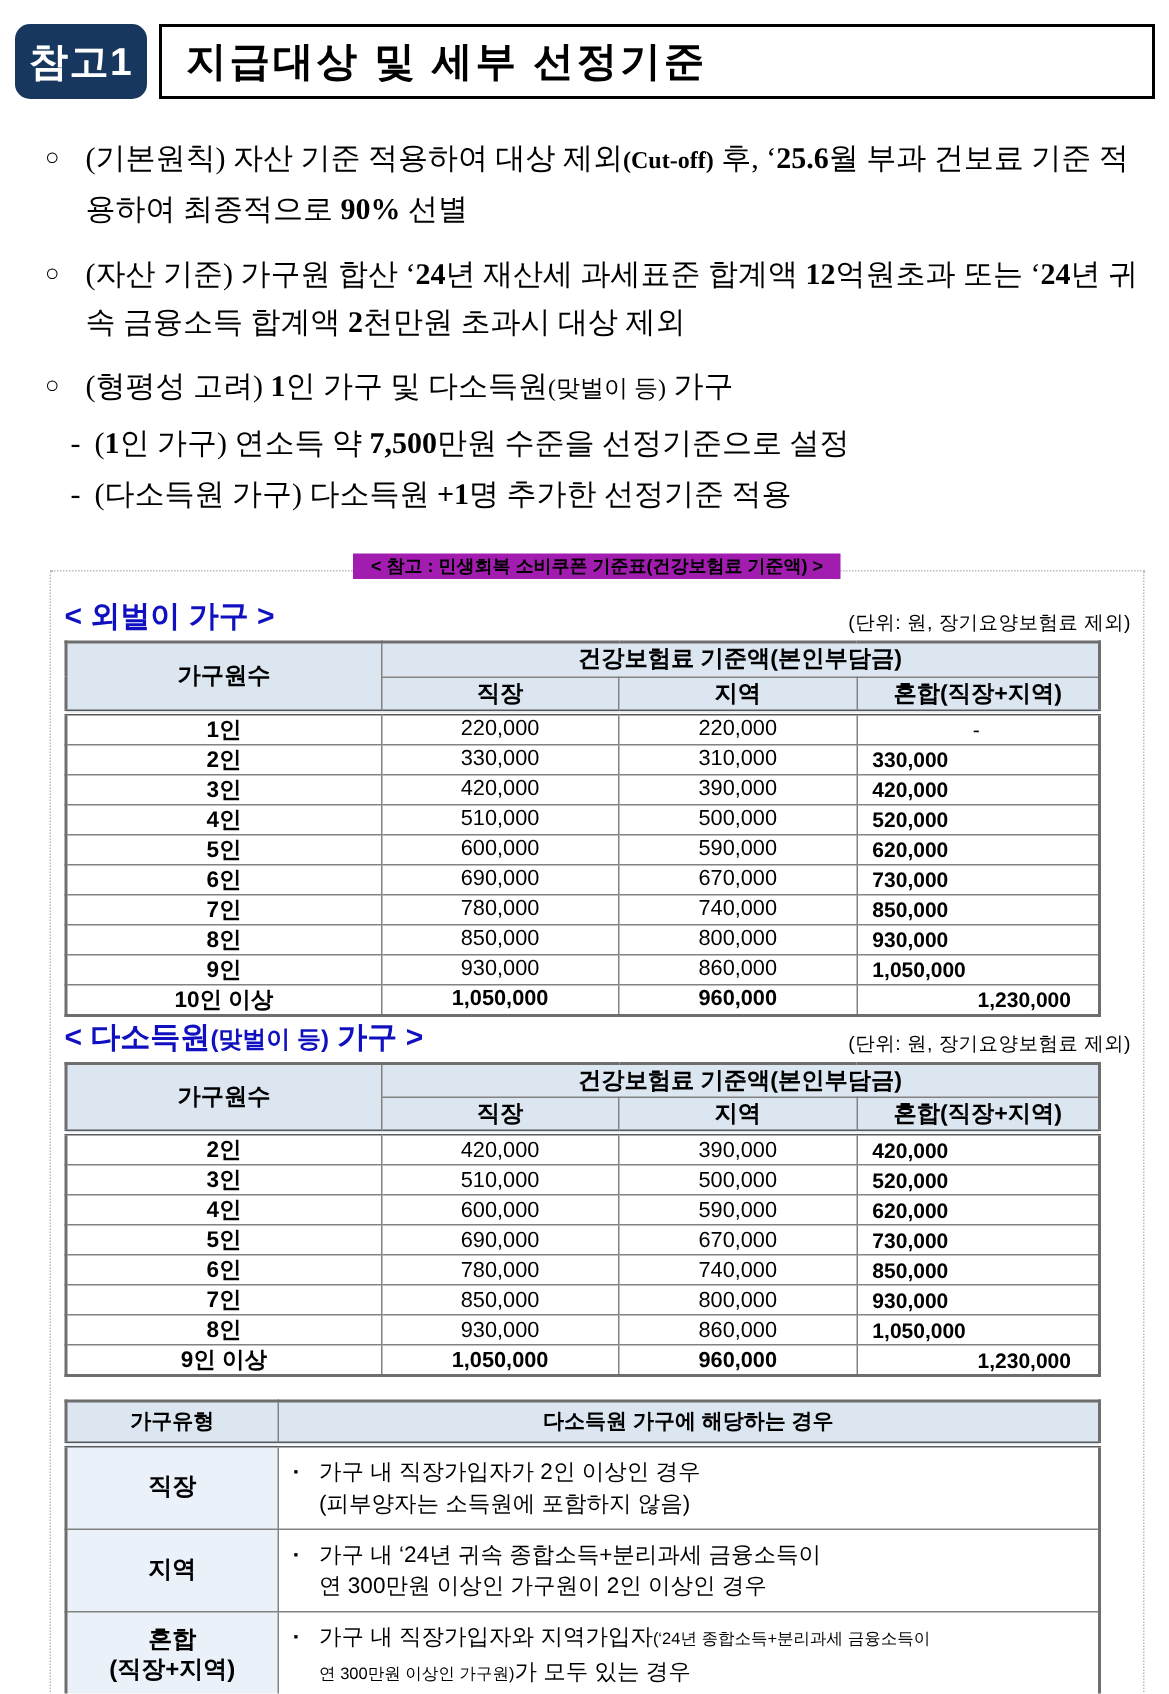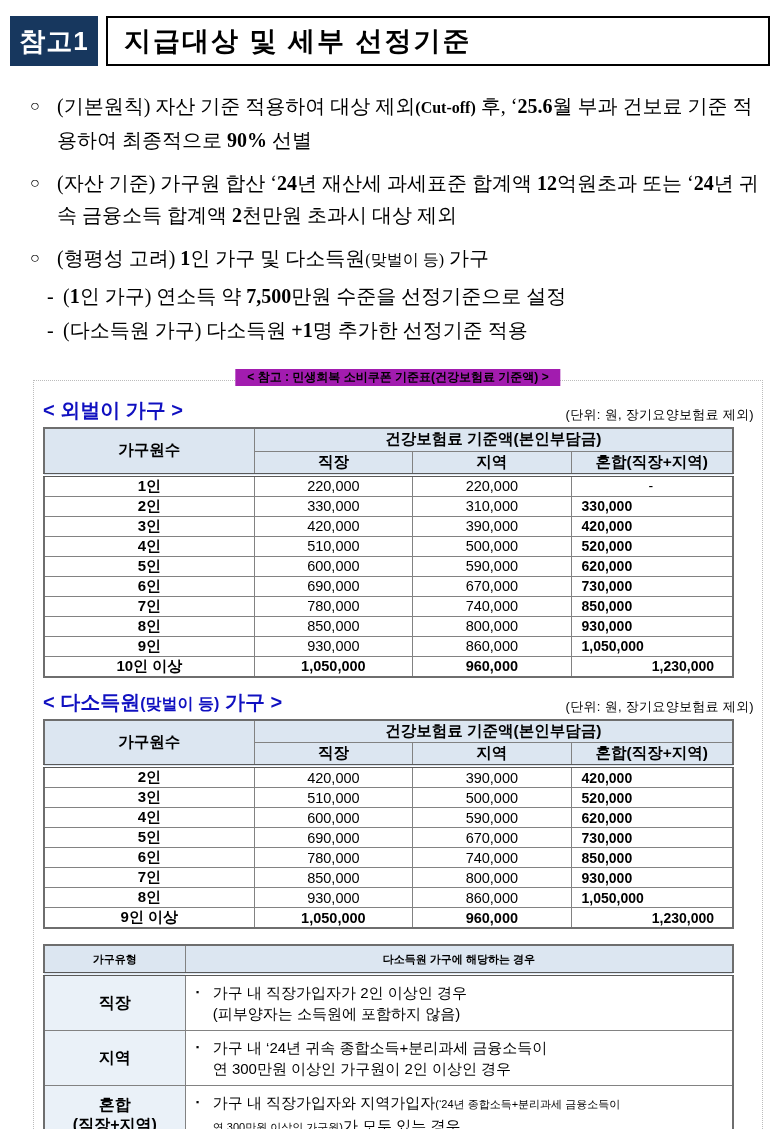--- a/index.html
+++ b/index.html
@@ -10,21 +10,21 @@
   body{
     width:779px;height:1129px;overflow:hidden;background:#fff;color:#000;
     font-family:"Liberation Sans","DejaVu Sans",sans-serif;
   }
   .doc{padding:16px 9px 0 10px;}
 
   
   .header-row{display:flex;height:50px;}
   .badge{
     width:88px;background:var(--badge);color:#fff;font-weight:bold;font-size:26px;
-    display:flex;align-items:center;justify-content:center;letter-spacing:1px;
+    display:flex;align-items:center;justify-content:center;letter-spacing:1px;border-radius:10px;
   }
   .title-box{
     flex:1;margin-left:8px;border:2px solid #000;display:flex;align-items:center;
     padding-left:16px;font-size:27px;font-weight:bold;letter-spacing:2px;
   }
 
   
   .bullets{
     margin:24px 2px 0 20px;
     font-family:"Liberation Serif","DejaVu Serif",serif;
@@ -45,38 +45,38 @@
     padding:16px 28px 10px 9px;
   }
   .ref-box-title{
     position:absolute;top:-12px;left:50%;transform:translateX(-50%);
     background:#a21caf;padding:0 12px;font-size:12px;font-weight:bold;white-space:nowrap;
   }
   .title-row{display:flex;justify-content:space-between;align-items:flex-end;margin-bottom:3px;}
   .table-title{color:var(--blue);font-weight:bold;font-size:20px;}
   .table-title .sm{font-size:16px;}
   .unit-note{font-size:13px;margin-right:-20px;letter-spacing:0.3px;}
-  .tsec.mt{margin-top:11px;}
+  .tsec.mt{margin-top:0;}
 
   
   table.grid{width:100%;border-collapse:collapse;table-layout:fixed;border:2px solid #6e6e6e;}
   .grid th,.grid td{border:1px solid #828282;text-align:center;vertical-align:middle;padding:0 2px;}
   .grid thead th{background:var(--hdr);font-size:15.5px;height:23px;font-weight:bold;}
   .grid thead tr:last-child th,.grid thead th.span2{border-bottom:4px double #595959;}
   .grid tbody td{height:19.5px;font-size:14.5px;}
   .grid tbody td.hh{font-weight:bold;font-size:15px;}
   .grid td.mix{text-align:left;padding-left:10px;font-weight:bold;font-size:14px;}
   .grid td.mix.dash{text-align:center;padding-left:0;font-weight:normal;}
   .grid tbody tr:last-child td{font-weight:bold;}
   .grid tbody tr:last-child td.mix{text-align:right;padding-right:18px;}
 
   
   table.type-table{width:100%;border-collapse:collapse;margin-top:15px;border:2px solid #6e6e6e;}
   .type-table th,.type-table td{border:1px solid #828282;}
-  .type-table thead th{background:var(--hdr);height:29px;font-size:11px;font-weight:bold;border-bottom:4px double #595959;}
+  .type-table thead th{background:var(--hdr);height:29px;font-size:14px;font-weight:bold;border-bottom:4px double #595959;}
   .type-table tbody th{background:var(--rowhdr);text-align:center;vertical-align:middle;font-size:16px;font-weight:bold;line-height:20px;padding:4px 2px;}
   .type-table td.desc{padding:6px 4px 6px 10px;font-size:15px;line-height:21px;vertical-align:middle;}
   .dline{display:flex;}
   .sq{flex:none;width:17px;font-size:9px;line-height:21px;}
   .dline.cont{padding-left:17px;}
   .desc .b{font-weight:normal;}
   .desc .sm{font-size:11px;margin-top:16px;}
 </style>
 </head>
 <body>

